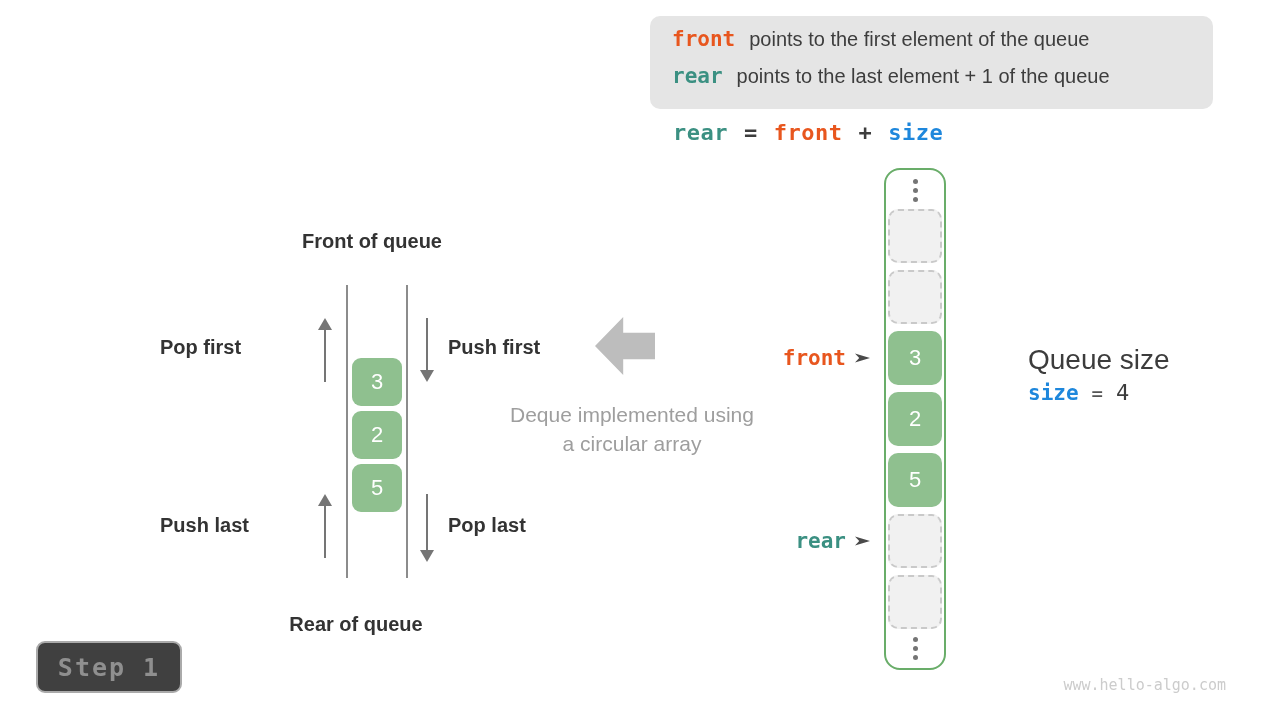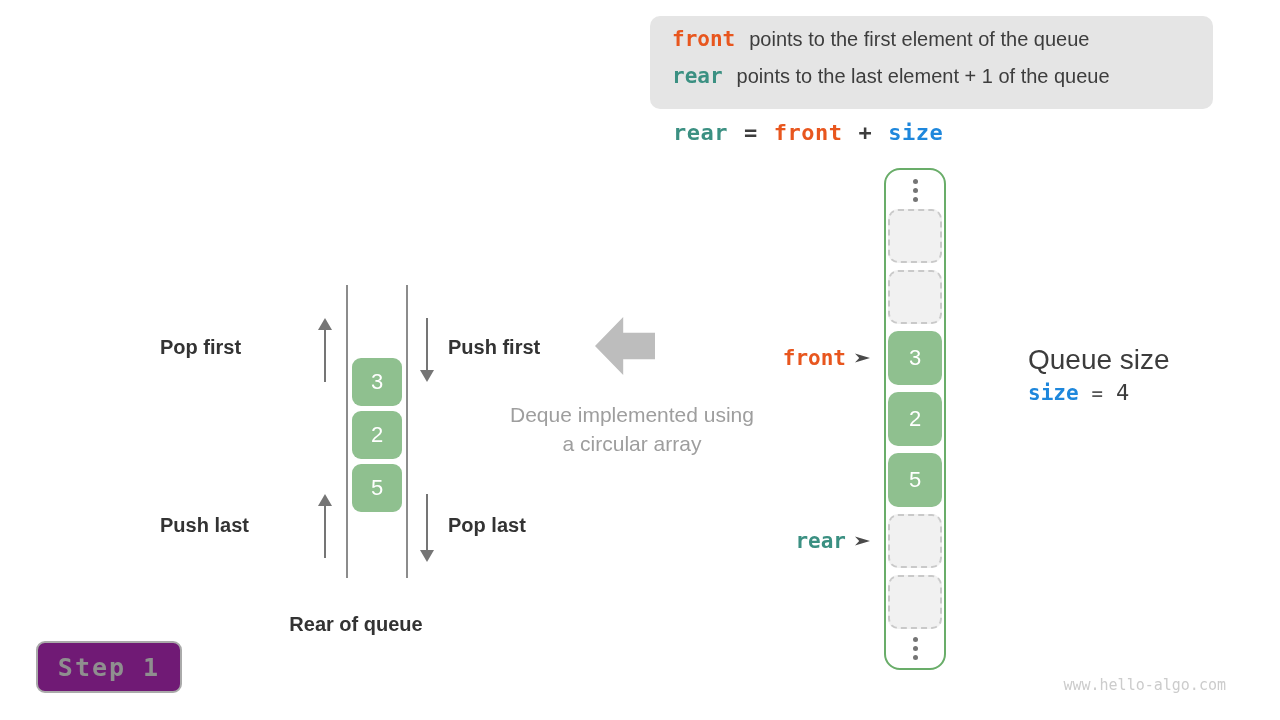--- a/index.html
+++ b/index.html
@@ -187,21 +187,21 @@
   .size-eq  { font-family: "DejaVu Sans Mono", monospace; color: #555555; font-size: 19px; }
   .size-val { font-family: "DejaVu Sans Mono", monospace; color: #3c3c3c; font-size: 22px; }
 
   
   .step-badge {
     position: absolute;
     left: 36px; top: 641px;
     width: 146px; height: 52px;
     border: 2px solid #aaaaaa;
     border-radius: 9px;
-    background: #701a75;
+    background: #404040;
     display: flex;
     align-items: center;
     justify-content: center;
     font-family: "DejaVu Sans Mono", monospace;
     font-weight: bold;
     font-size: 25px;
     color: #8f8f8f;
     letter-spacing: 2px;
   }
   .watermark {
@@ -229,20 +229,21 @@
   </div>
 
   <div class="formula">
     <span class="tok-teal">rear</span>
     <span class="tok-dark">=</span>
     <span class="tok-orange">front</span>
     <span class="tok-dark">+</span>
     <span class="tok-blue">size</span>
   </div>
 
+  <div class="big-label center-200" style="left:272px; top:230px;">Front of queue</div>
   <div class="big-label center-200" style="left:256px; top:613px;">Rear of queue</div>
 
   <div class="v-line" style="left:346px;"></div>
   <div class="v-line" style="left:406px;"></div>
 
   <div class="queue-stack">
       <div class="qbox">3</div>
       <div class="qbox">2</div>
       <div class="qbox">5</div>
     </div>

